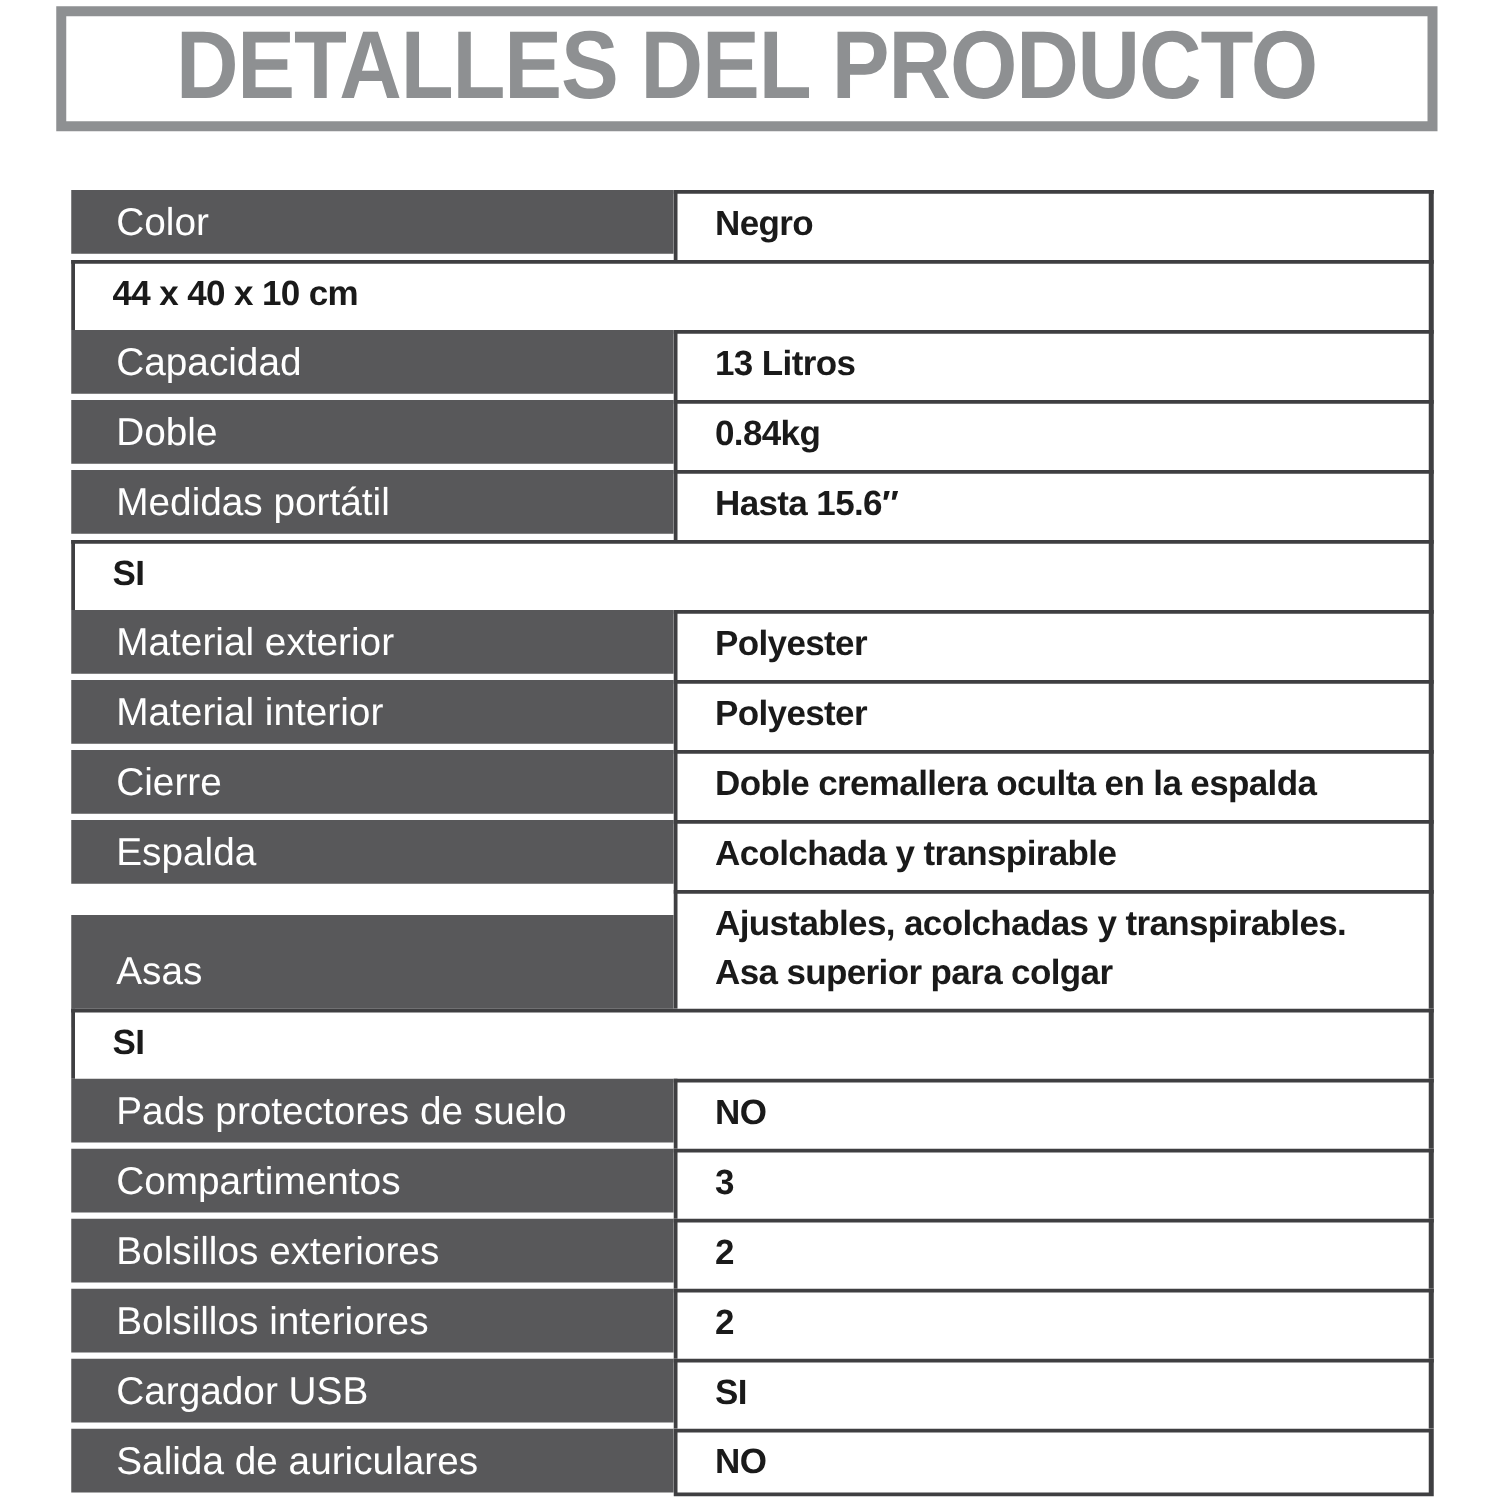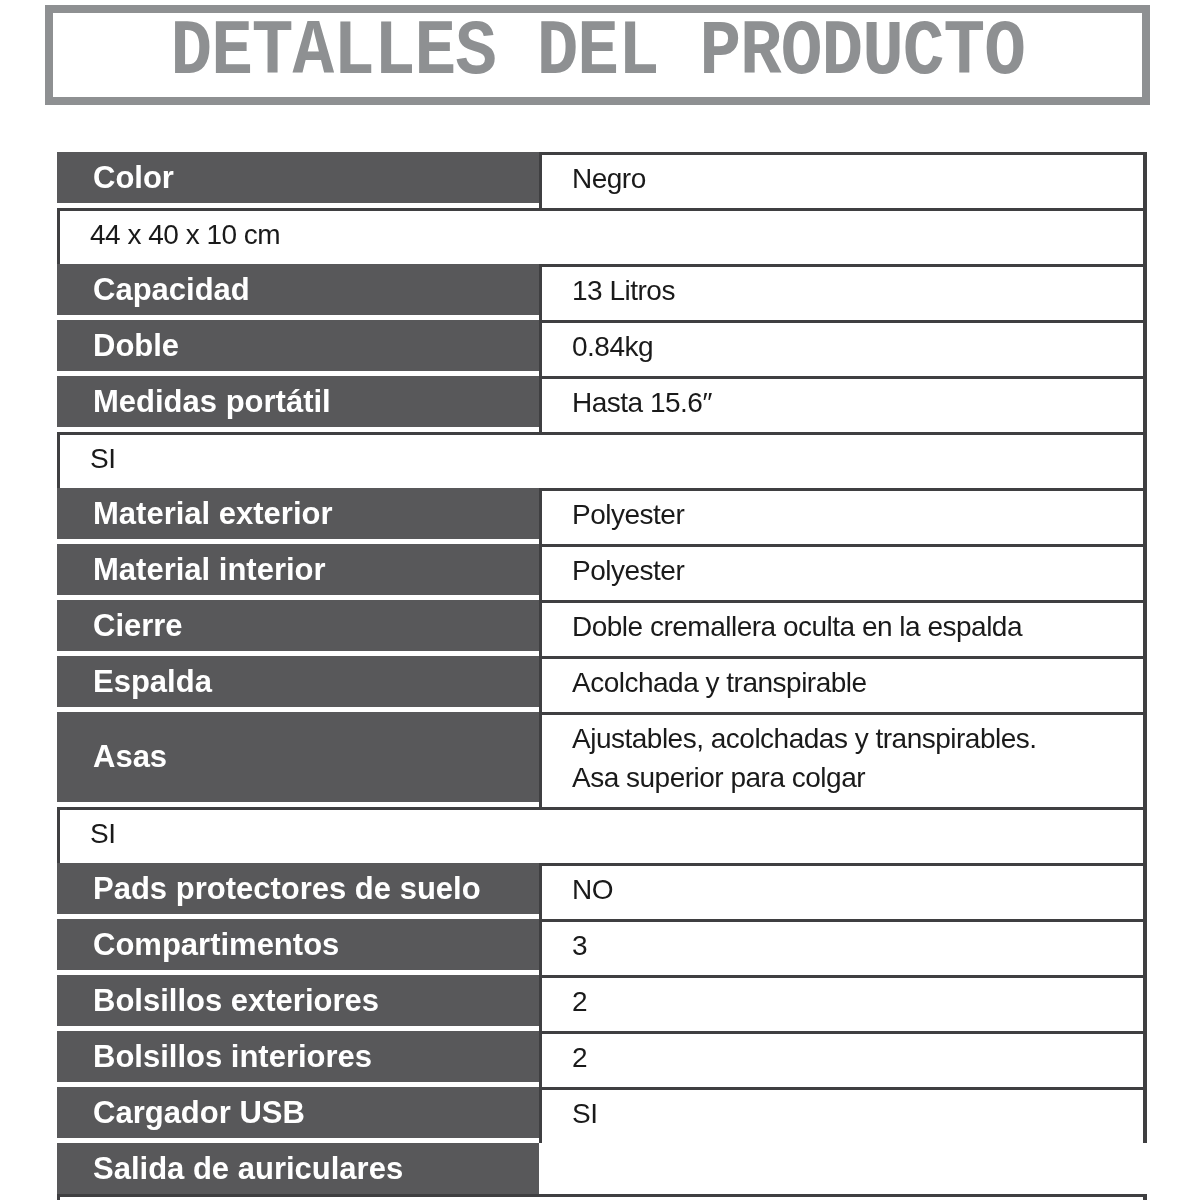--- a/index.html
+++ b/index.html
@@ -27,21 +27,20 @@
     position: absolute;
     left: 45px;
     top: 5px;
     width: 1105px;
     height: 100px;
     border: 8px solid var(--header-gray);
     display: flex;
     align-items: center;
     justify-content: center;
     background: var(--page-bg);
-    font-family: Liberation Mono, monospace;
   }
   .header-title {
     font-size: 77px;
     font-weight: bold;
     color: var(--header-gray);
     white-space: nowrap;
     letter-spacing: -1px;
     transform: scaleX(0.9);
     transform-origin: center;
     line-height: 1;
@@ -52,44 +51,45 @@
     position: absolute;
     left: 57px;
     top: 152px;
     width: 1090px;
   }
   .spec-row {
     display: flex;
     height: 56px;
   }
   .spec-row.tall { height: 95px; }
-  .spec-row.last { height: 54px; flex-direction: column; }
+  .spec-row.last { height: 54px; }
   .label-cell {
     width: 482px;
     height: 51px;
     background: var(--label-bg);
     color: var(--label-text);
-    font-weight: bold;
+    font-weight: normal;
     font-size: 31px;
     display: flex;
     align-items: center;
     padding-left: 36px;
     flex-shrink: 0;
   }
-  .spec-row.tall .label-cell { height: 90px; }
+  .spec-row.tall .label-cell { height: 90px; margin-top: 20px; }
   .value-cell {
     flex: 1;
     height: 100%;
     background: #FFFFFF;
     border-left: 3px solid var(--border);
     border-right: 4px solid var(--border);
     border-top: 3px solid var(--border);
     display: flex;
     align-items: center;
     padding: 0 10px 5px 30px;
+    font-weight: bold;
   }
   .spec-row.last .value-cell { border-bottom: 3px solid var(--border); padding-bottom: 2px; }
   .value-text {
     font-size: 28px;
     color: var(--value-text);
     letter-spacing: -0.5px;
     line-height: 1.38;
     white-space: pre-line;
   }
 </style>

